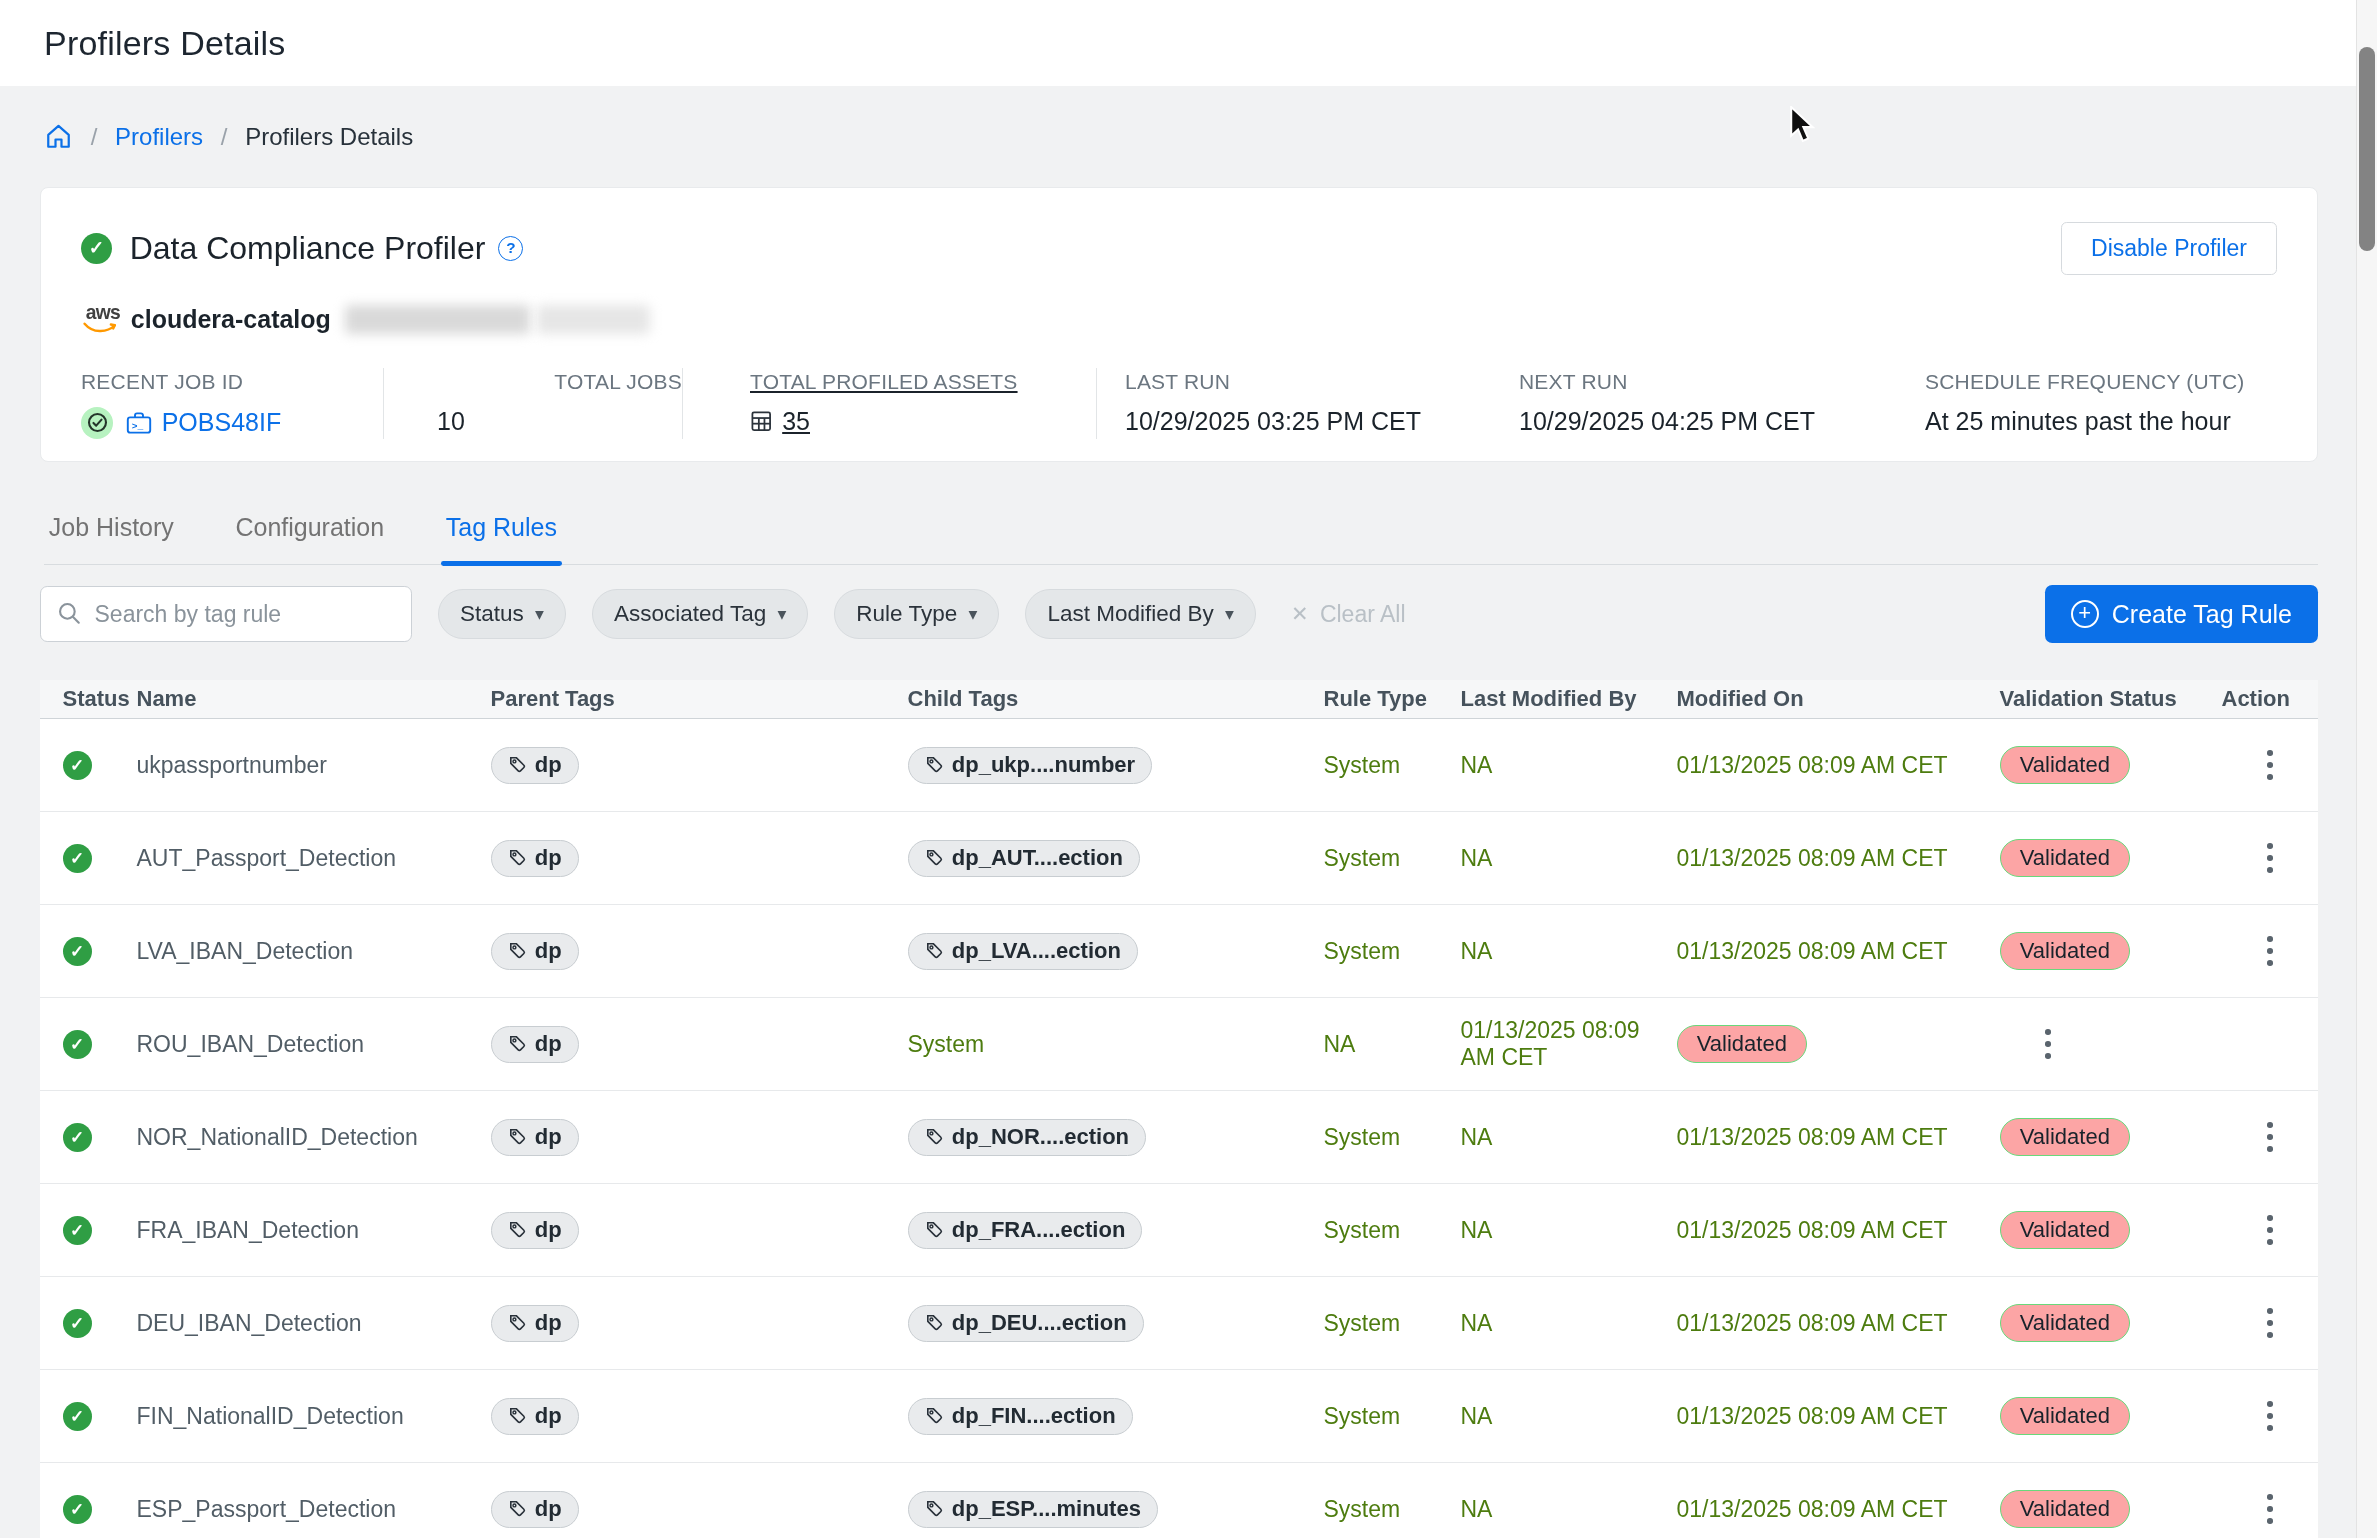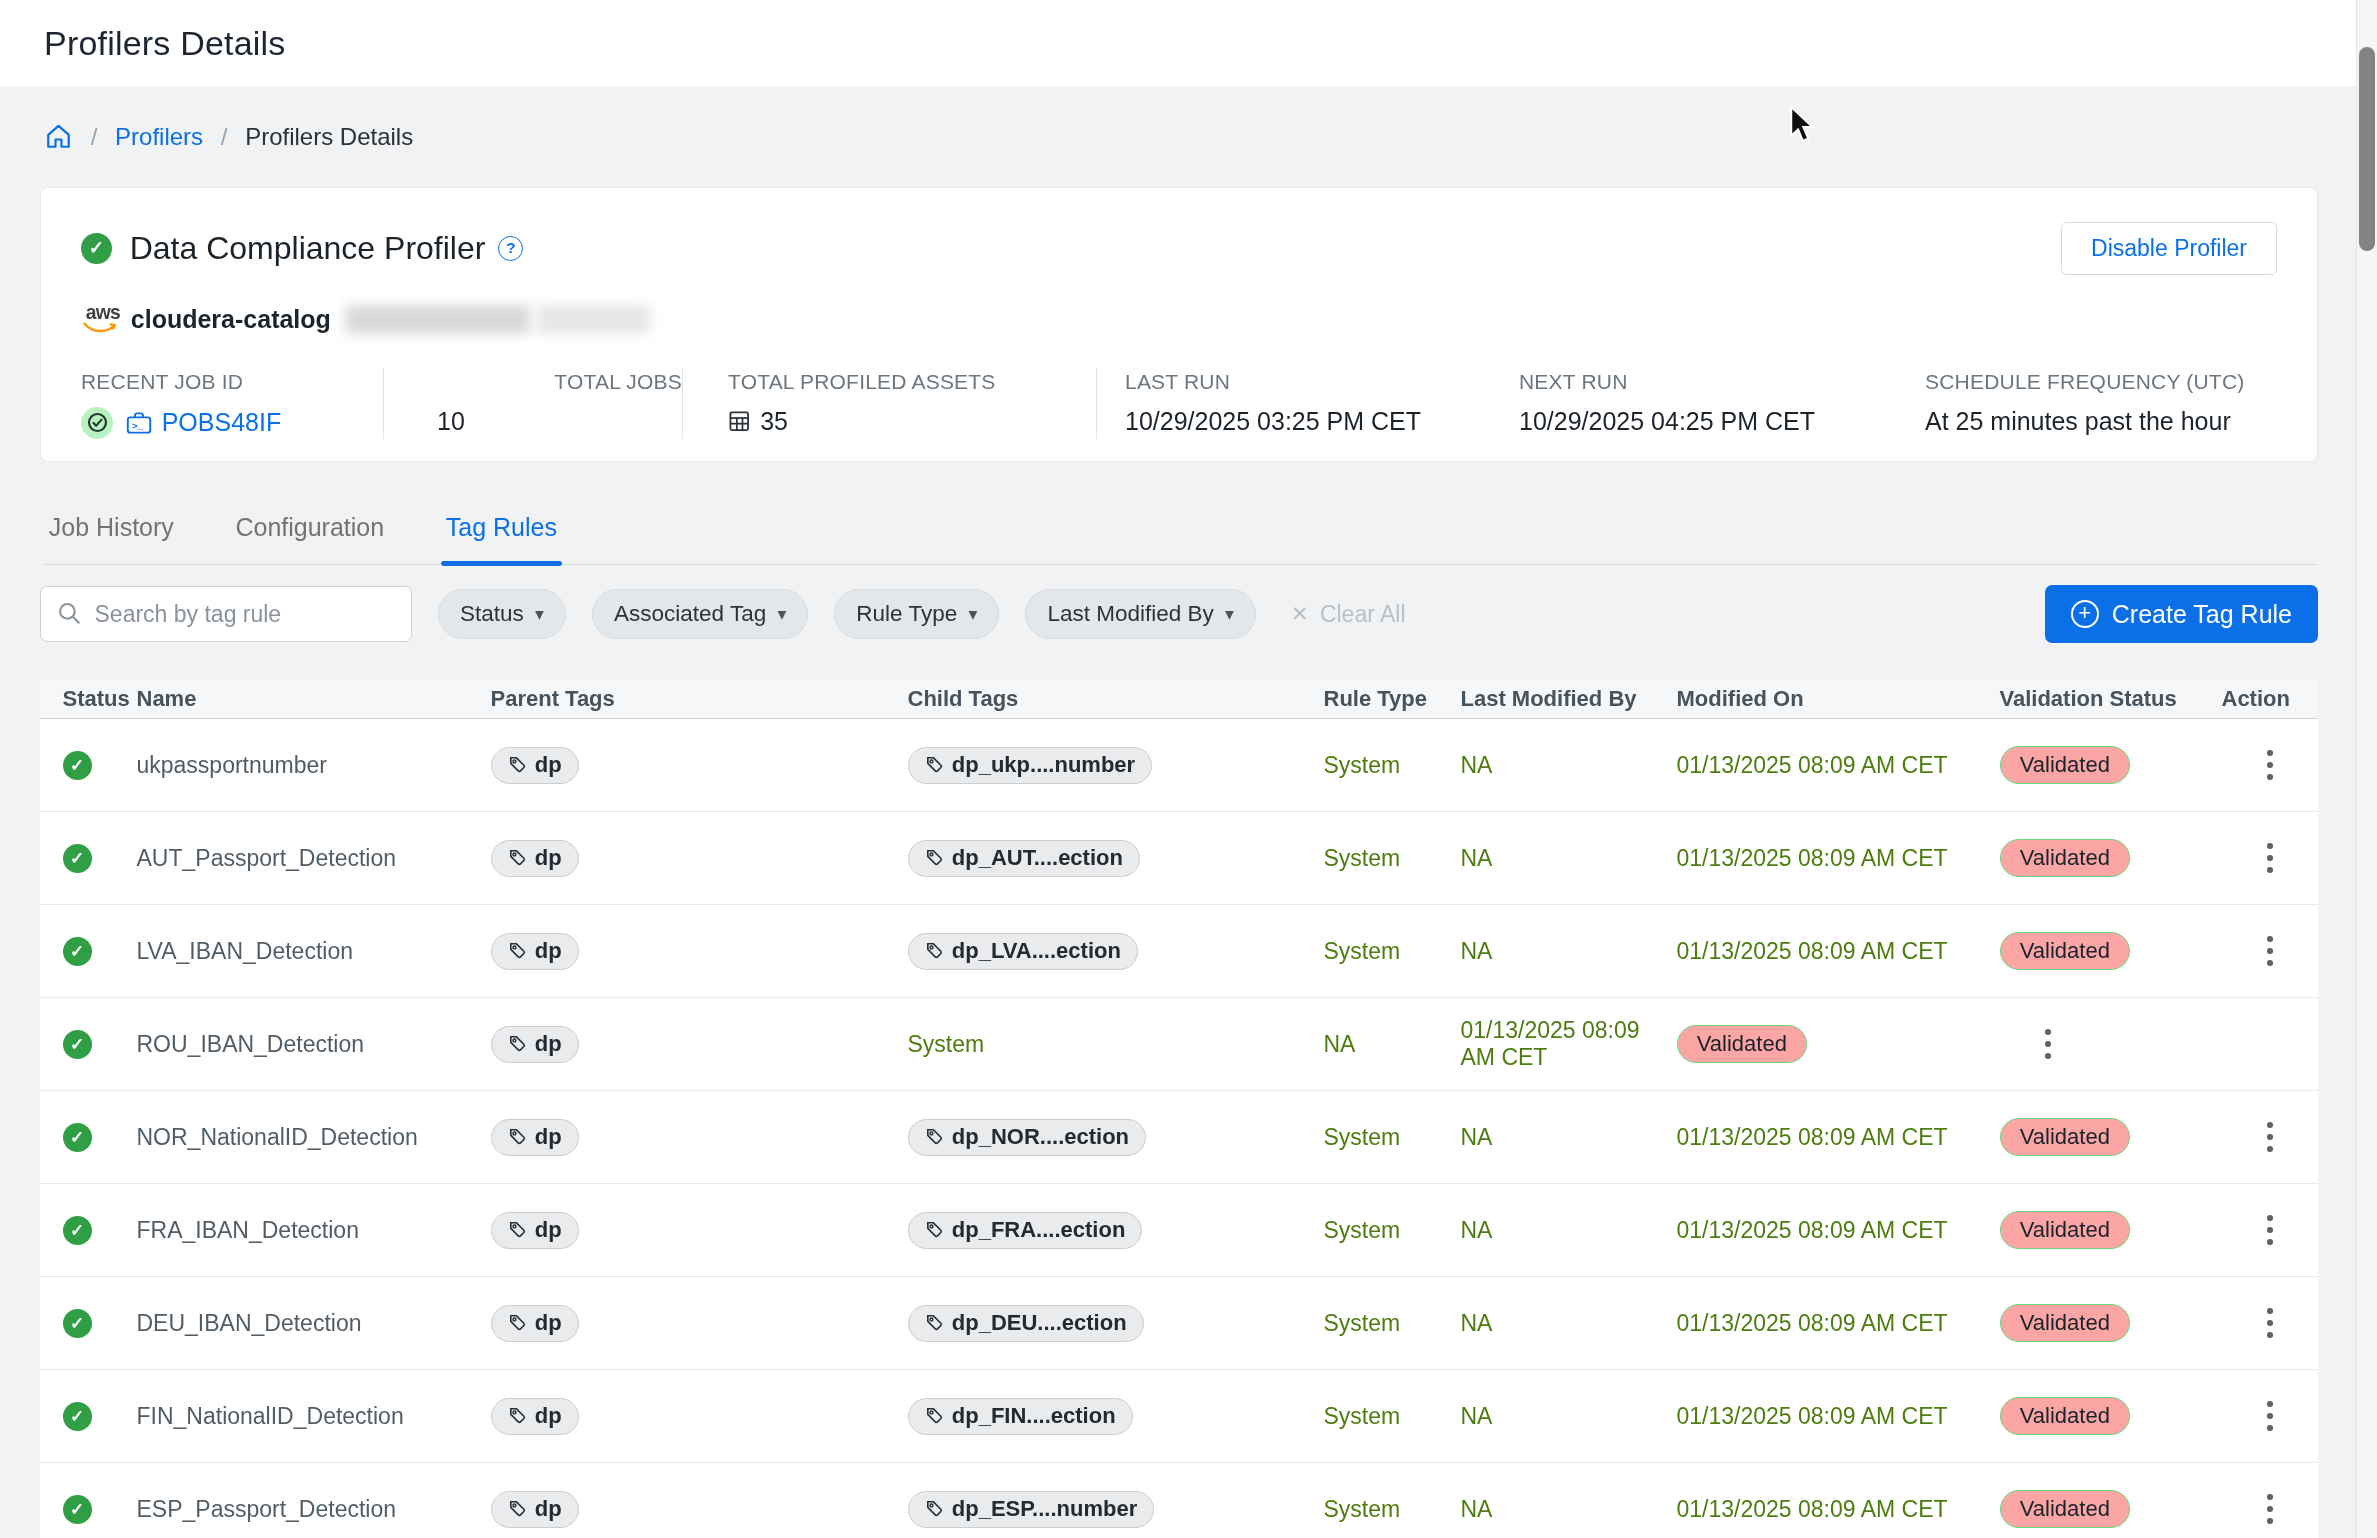--- a/index.html
+++ b/index.html
@@ -34,21 +34,21 @@
   .redact { height:29px; border-radius:4px; background:#d9d9d9; filter:blur(5.6px); margin-left:14.5px; }
   .redact.r1 { width:185px; }
   .redact.r2 { width:113px; background:#e6e6e6; margin-left:6.4px; }
 
   .stats { display:grid; grid-template-columns:302px 299px 414px 423px 406px auto; margin-top:32px; }
   .stat { padding-top:1.6px; }
   .stat .stat-label { font-size:21px; color:#6b7680; letter-spacing:0.2px; }
   .stat .stat-value-row { margin-top:13px; display:flex; align-items:center; font-size:25px; color:#1b232b; }
   .stat.divider { border-left:0.8px solid #e2e5e7; }
   .stat.pad-52 { padding-left:53px;text-align:right; }
-  .stat.pad-63 { padding-left:45px; }
+  .stat.pad-63 { padding-left:67px;text-decoration:underline; }
   .stat.pad-35 { padding-left:28px; }
   .job-ok { width:32px; height:32px; border-radius:50%; background:#b7f2c0; display:inline-flex; align-items:center; justify-content:center; margin-right:13px; flex:none; }
   .job-case { margin-right:9.7px; display:inline-flex; flex:none; }
   .job-link { color:#0b70e8; cursor:pointer; }
   .assets-ic { margin-right:9.7px; display:inline-flex; flex:none; }
 
   
   .tabs { margin:51px 59px 0 44px; display:flex; border-bottom:0.8px solid #d8dcdf; height:52px; }
   .tab { font-size:25px; color:#737373; margin-right:52px; padding:0 4.8px 16px 4.8px; cursor:pointer; position:relative; }
   .tab.active { color:#0b70e8; }
@@ -581,21 +581,21 @@
             </svg>
         <span>dp</span>
       </span>
     </div>
     <div>
       <span class="chip">
         <svg width="19.3" height="19.3" viewBox="0 0 24 24">
               <path d="M3.5 3.5 h7 l9.2 9.2 a2 2 0 0 1 0 2.8 l-4.2 4.2 a2 2 0 0 1 -2.8 0 L3.5 10.5 Z" fill="none" stroke="#283039" stroke-width="2"></path>
               <circle cx="8" cy="8" r="1.8" fill="none" stroke="#283039" stroke-width="1.8"></circle>
             </svg>
-        <span>dp_ESP....number</span>
+        <span>dp_ESP....minutes</span>
       </span>
     </div>
     <div class="td-plain">System</div>
     <div class="td-plain">NA</div>
     <div class="td-plain">01/13/2025 08:09 AM CET</div>
     <div>
       <span class="badge">Validated</span>
     </div>
     <div>
       <span class="kebab">

